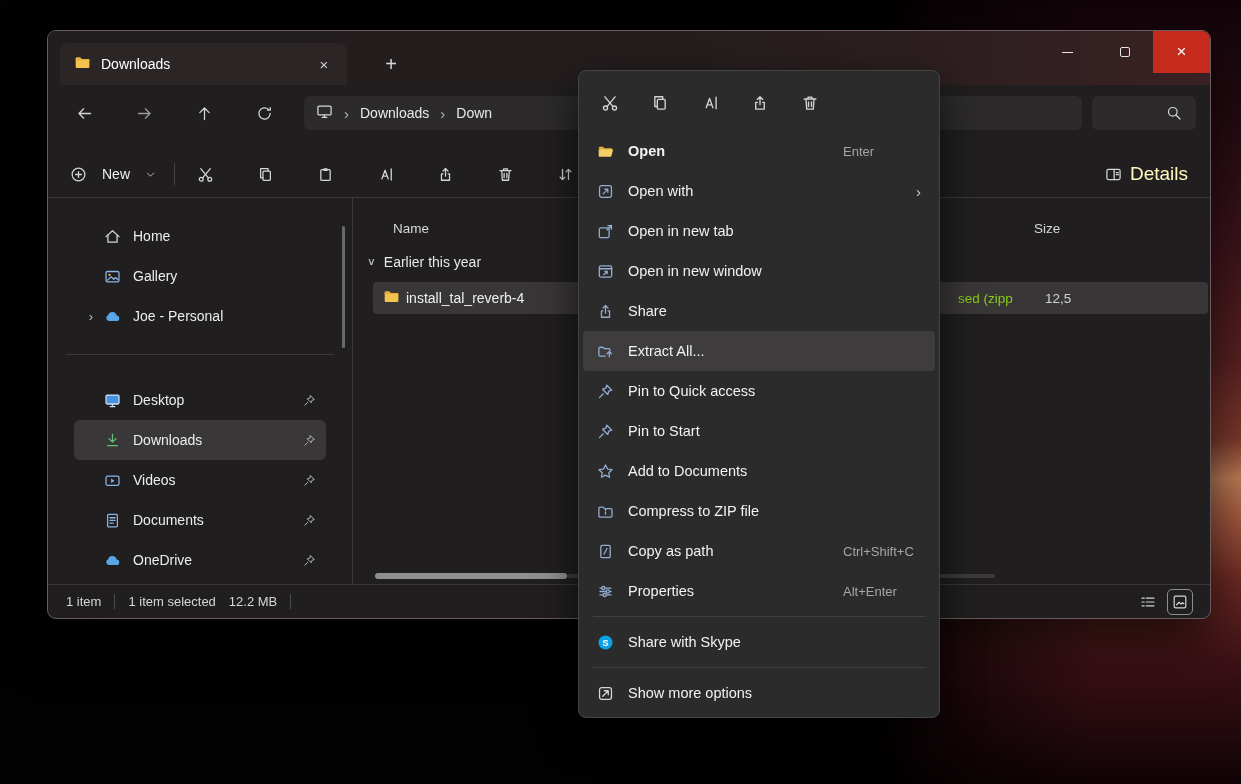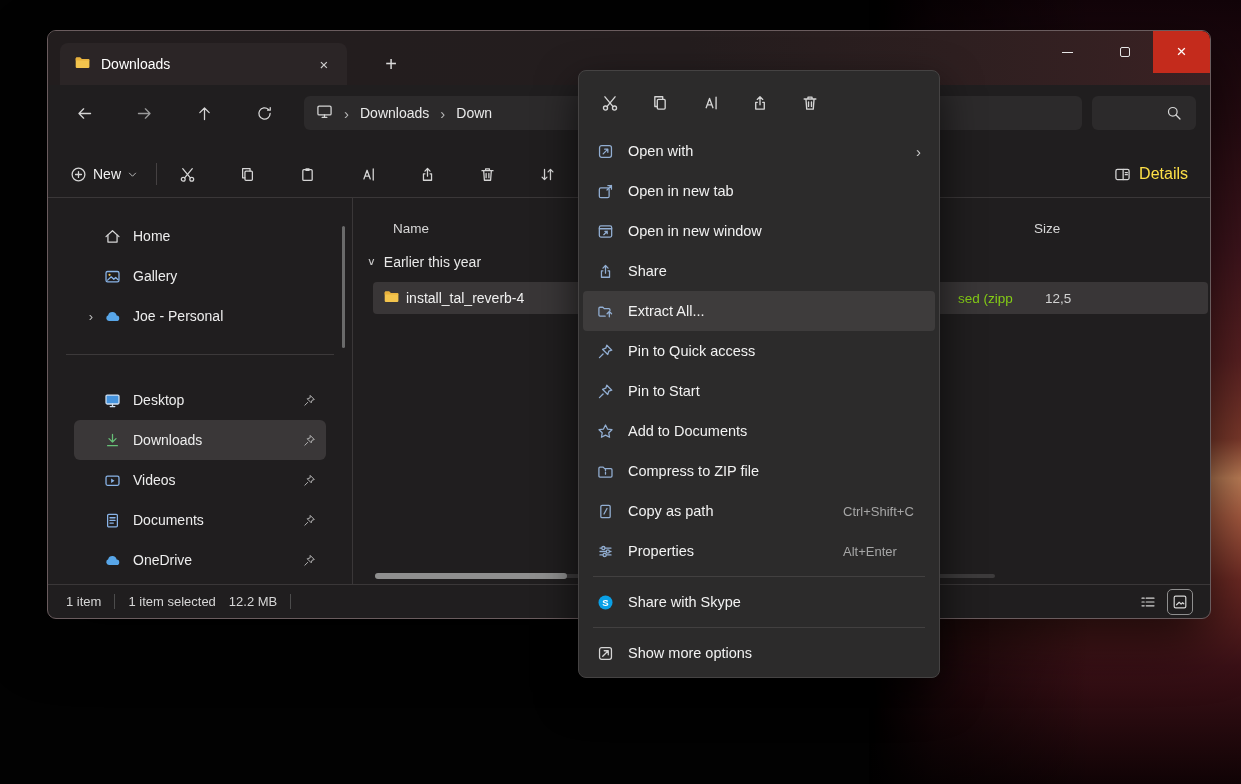--- a/index.html
+++ b/index.html
@@ -36,24 +36,24 @@
   .addr{height:56px;display:flex;align-items:center;padding:0 14px 0 16px;flex:0 0 auto}
   .navbtn{width:40px;height:36px;display:flex;align-items:center;justify-content:center;border-radius:6px;
     flex:0 0 auto;margin-right:20px}
   .addrbar{flex:1;height:34px;background:#2c2a2b;border-radius:6px;display:flex;align-items:center;gap:8px;
     padding:0 12px;color:#eaeaea;font-size:14px;margin-right:10px;overflow:hidden;white-space:nowrap}
   .crumb-sep{color:#b8b8b8;font-size:15px;padding:0 3px}
   .searchbox{width:104px;height:34px;background:#2c2a2b;border-radius:6px;display:flex;align-items:center;
     justify-content:flex-end;padding-right:14px;flex:0 0 auto}
 
   .toolbar{height:57px;display:flex;align-items:center;padding:10px 16px 0 16px;border-bottom:1px solid #3a3738;flex:0 0 auto}
-  .newbtn{display:flex;align-items:center;gap:6px;color:#f0f0f0;font-size:14px;padding:0 6px;margin-right:12px;height:36px;border-radius:6px}
+  .newbtn{display:flex;align-items:center;gap:15px;color:#f0f0f0;font-size:14px;padding:0 6px;margin-right:12px;height:36px;border-radius:6px}
   .tb-sep{width:1px;height:22px;background:#454142;margin-right:10px}
   .tbtn{width:40px;height:36px;display:flex;align-items:center;justify-content:center;border-radius:6px;margin-right:20px}
-  .detailsbtn{margin-left:auto;display:flex;align-items:center;gap:8px;color:#fde047;font-size:16px;height:36px;padding:0 6px;border-radius:6px}
+  .detailsbtn{margin-left:auto;display:flex;align-items:center;gap:8px;color:#fef9c3;font-size:19px;height:36px;padding:0 6px;border-radius:6px}
 
   .content{flex:1;display:flex;min-height:0;position:relative}
   .sidebar{width:305px;flex:0 0 auto;padding-top:18px;position:relative;border-right:1px solid #3a3738}
   .sitem{height:40px;margin:0 26px;border-radius:6px;display:flex;align-items:center;padding:0 10px 0 6px;
     color:#ededed;font-size:14px}
   .sitem .chev{width:22px;text-align:center;color:#bdbdbd;font-size:13px;flex:0 0 auto}
   .sitem .sicon{width:20px;display:flex;justify-content:center;margin-right:11px;flex:0 0 auto}
   .sitem.selected{background:#3a3738}
   .sitem .pin{margin-left:auto;display:flex}
   .sseparator{height:1px;background:#3c393a;margin:18px 18px 25px 18px}
@@ -422,20 +422,30 @@
             <path d="M8 9.6V2.4M8 2.4 5.6 4.8M8 2.4l2.4 2.4"></path>
           </svg>
       </div>
       <div class="qbtn">
         <svg class="ic" width="18" height="18" viewBox="0 0 16 16">
             <path d="M2.8 4.4h10.4M6.2 4.4V2.8h3.6v1.6M4.4 4.4l.7 9h5.8l.7-9M6.7 7v4M9.3 7v4"></path>
           </svg>
       </div>
     </div>
 
+    <div class="mi bold">
+      <span class="micon">
+        <svg width="17" height="17" viewBox="0 0 16 16">
+            <path d="M1.6 4.6q0-1 1-1h3l1.4 1.4h6.4q1 0 1 1v.8H3.2z" fill="#e8b03c"></path>
+            <path d="M2.9 6.2h11.2q1.1 0 .8 1l-1.4 5q-.2.8-1.1.8H2.7q-1.1 0-1.1-1.1V5.6z" fill="#f6cf64"></path>
+          </svg>
+      </span>
+      <span class="ml">Open</span>
+      <span class="sc">Enter</span>
+    </div>
 
     <div class="mi">
       <span class="micon">
         <svg class="ic blue" width="17" height="17" viewBox="0 0 16 16">
             <rect x="2.4" y="2.4" width="11.2" height="11.2" rx="2"></rect>
             <path d="M5.8 10.2 10.2 5.8M7.2 5.8h3v3"></path>
           </svg>
       </span>
       <span class="ml">Open with</span>
       <span class="sub">›</span>

